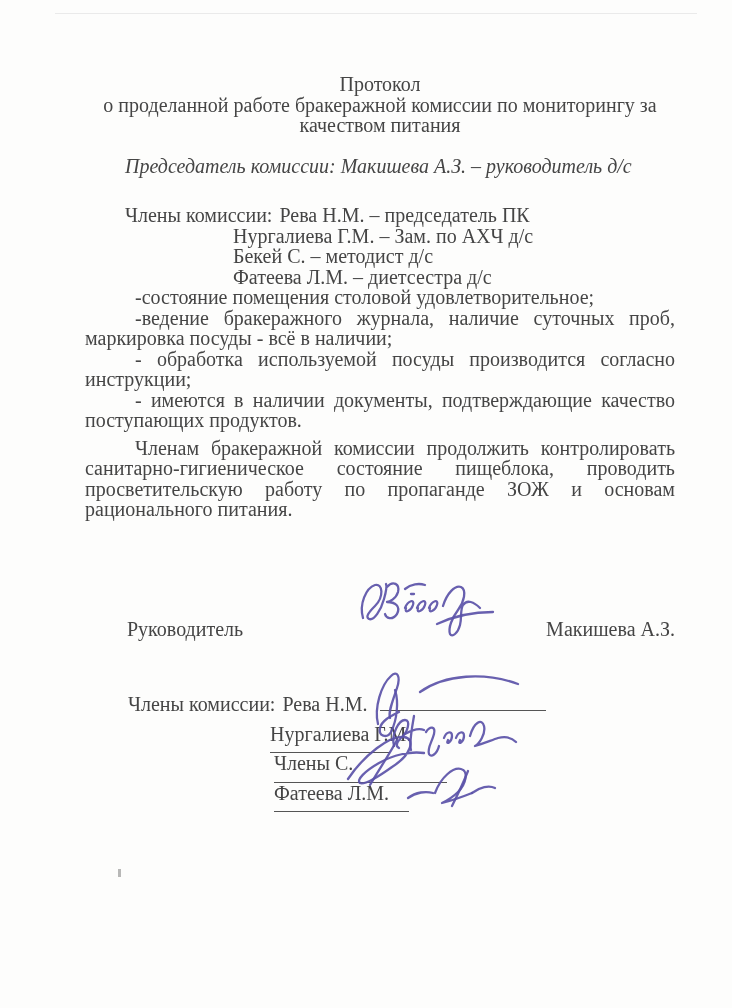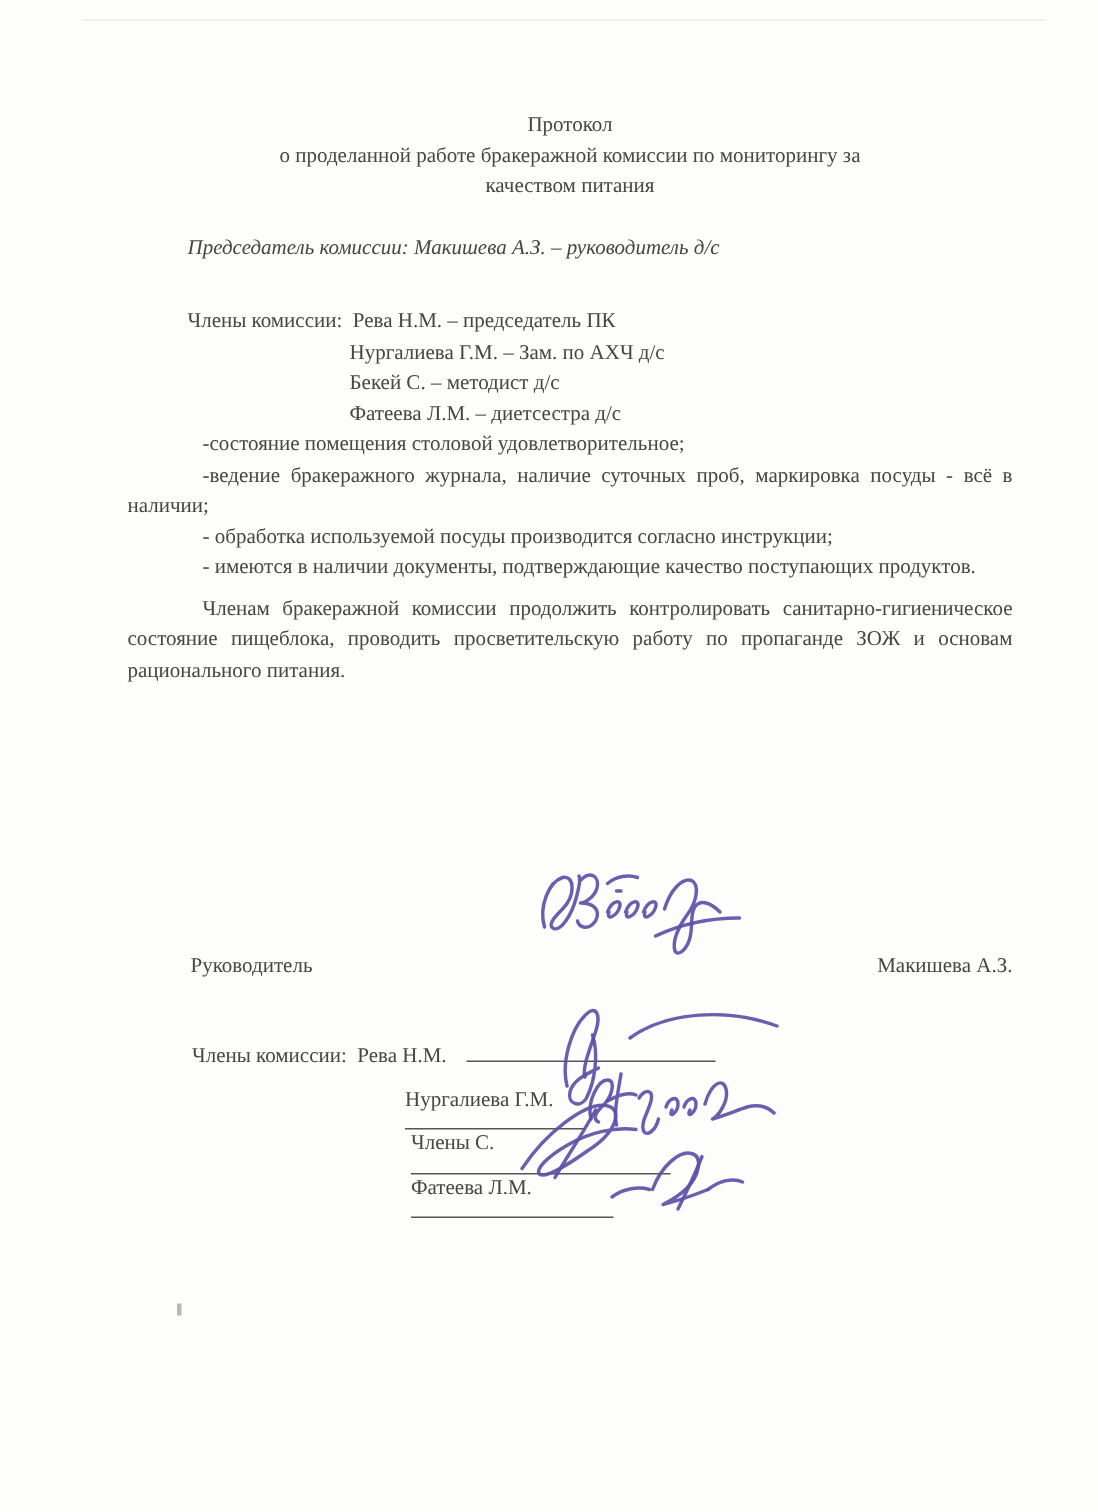--- a/index.html
+++ b/index.html
@@ -2,39 +2,39 @@
 <html><head>
 <meta charset="utf-8">
 <style>
   html,body { margin:0; padding:0; background:#888; }
   .page {
     position:relative;
     width:732px; height:1008px;
     margin:0 auto;
     background:#fdfdfc;
     font-family:"Liberation Serif","DejaVu Serif",serif;
-    font-size:14px;
+    font-size:20px;
     line-height:20.5px;
     color:#454545;
     overflow:hidden;
   }
   .scan-topline { position:absolute; top:13px; left:55px; right:35px; height:1px; background:#eaeaea; }
   .scan-dot { position:absolute; top:869px; left:118px; width:3px; height:8px; background:#9a9a9a; opacity:.7; }
   .content { padding:74px 57px 0 85px; }
   .title-block { text-align:center; }
   .date-line { text-align:right; margin-top:18px; }
   .chairman-line { margin-top:20px; margin-left:40px;font-style:italic; }
   .members-top { margin-top:29px; }
   .members-top .first { margin-left:40px; }
   .members-top .cont { margin-left:148px; }
   .inspection-heading { margin-top:18px; text-indent:50px; }
   .finding { text-indent:50px; text-align:justify; }
   .resolution { margin-top:7px; text-indent:50px; text-align:justify; }
   .head-row {
-    position:absolute; left:85px; right:57px; top:635px;
+    position:absolute; left:85px; right:57px; top:619px;
     display:flex; justify-content:space-between; align-items:baseline;
   }
   .head-row .head-label { margin-left:42px; }
   .sign-block { position:absolute; left:85px; top:694px; }
   .sig-row { height:29.6px; display:flex; align-items:baseline; white-space:nowrap; }
   .sig-line { display:inline-block; height:13px; border-bottom:1.5px solid #555; }
   .r1 { margin-left:43px; }
   .r2,.r3,.r4 { margin-left:171px;flex-direction:column; }
   .r1 .sig-line { width:166px; margin-left:13px; }
   .r2 .sig-line { width:120px; margin-left:14px; }

